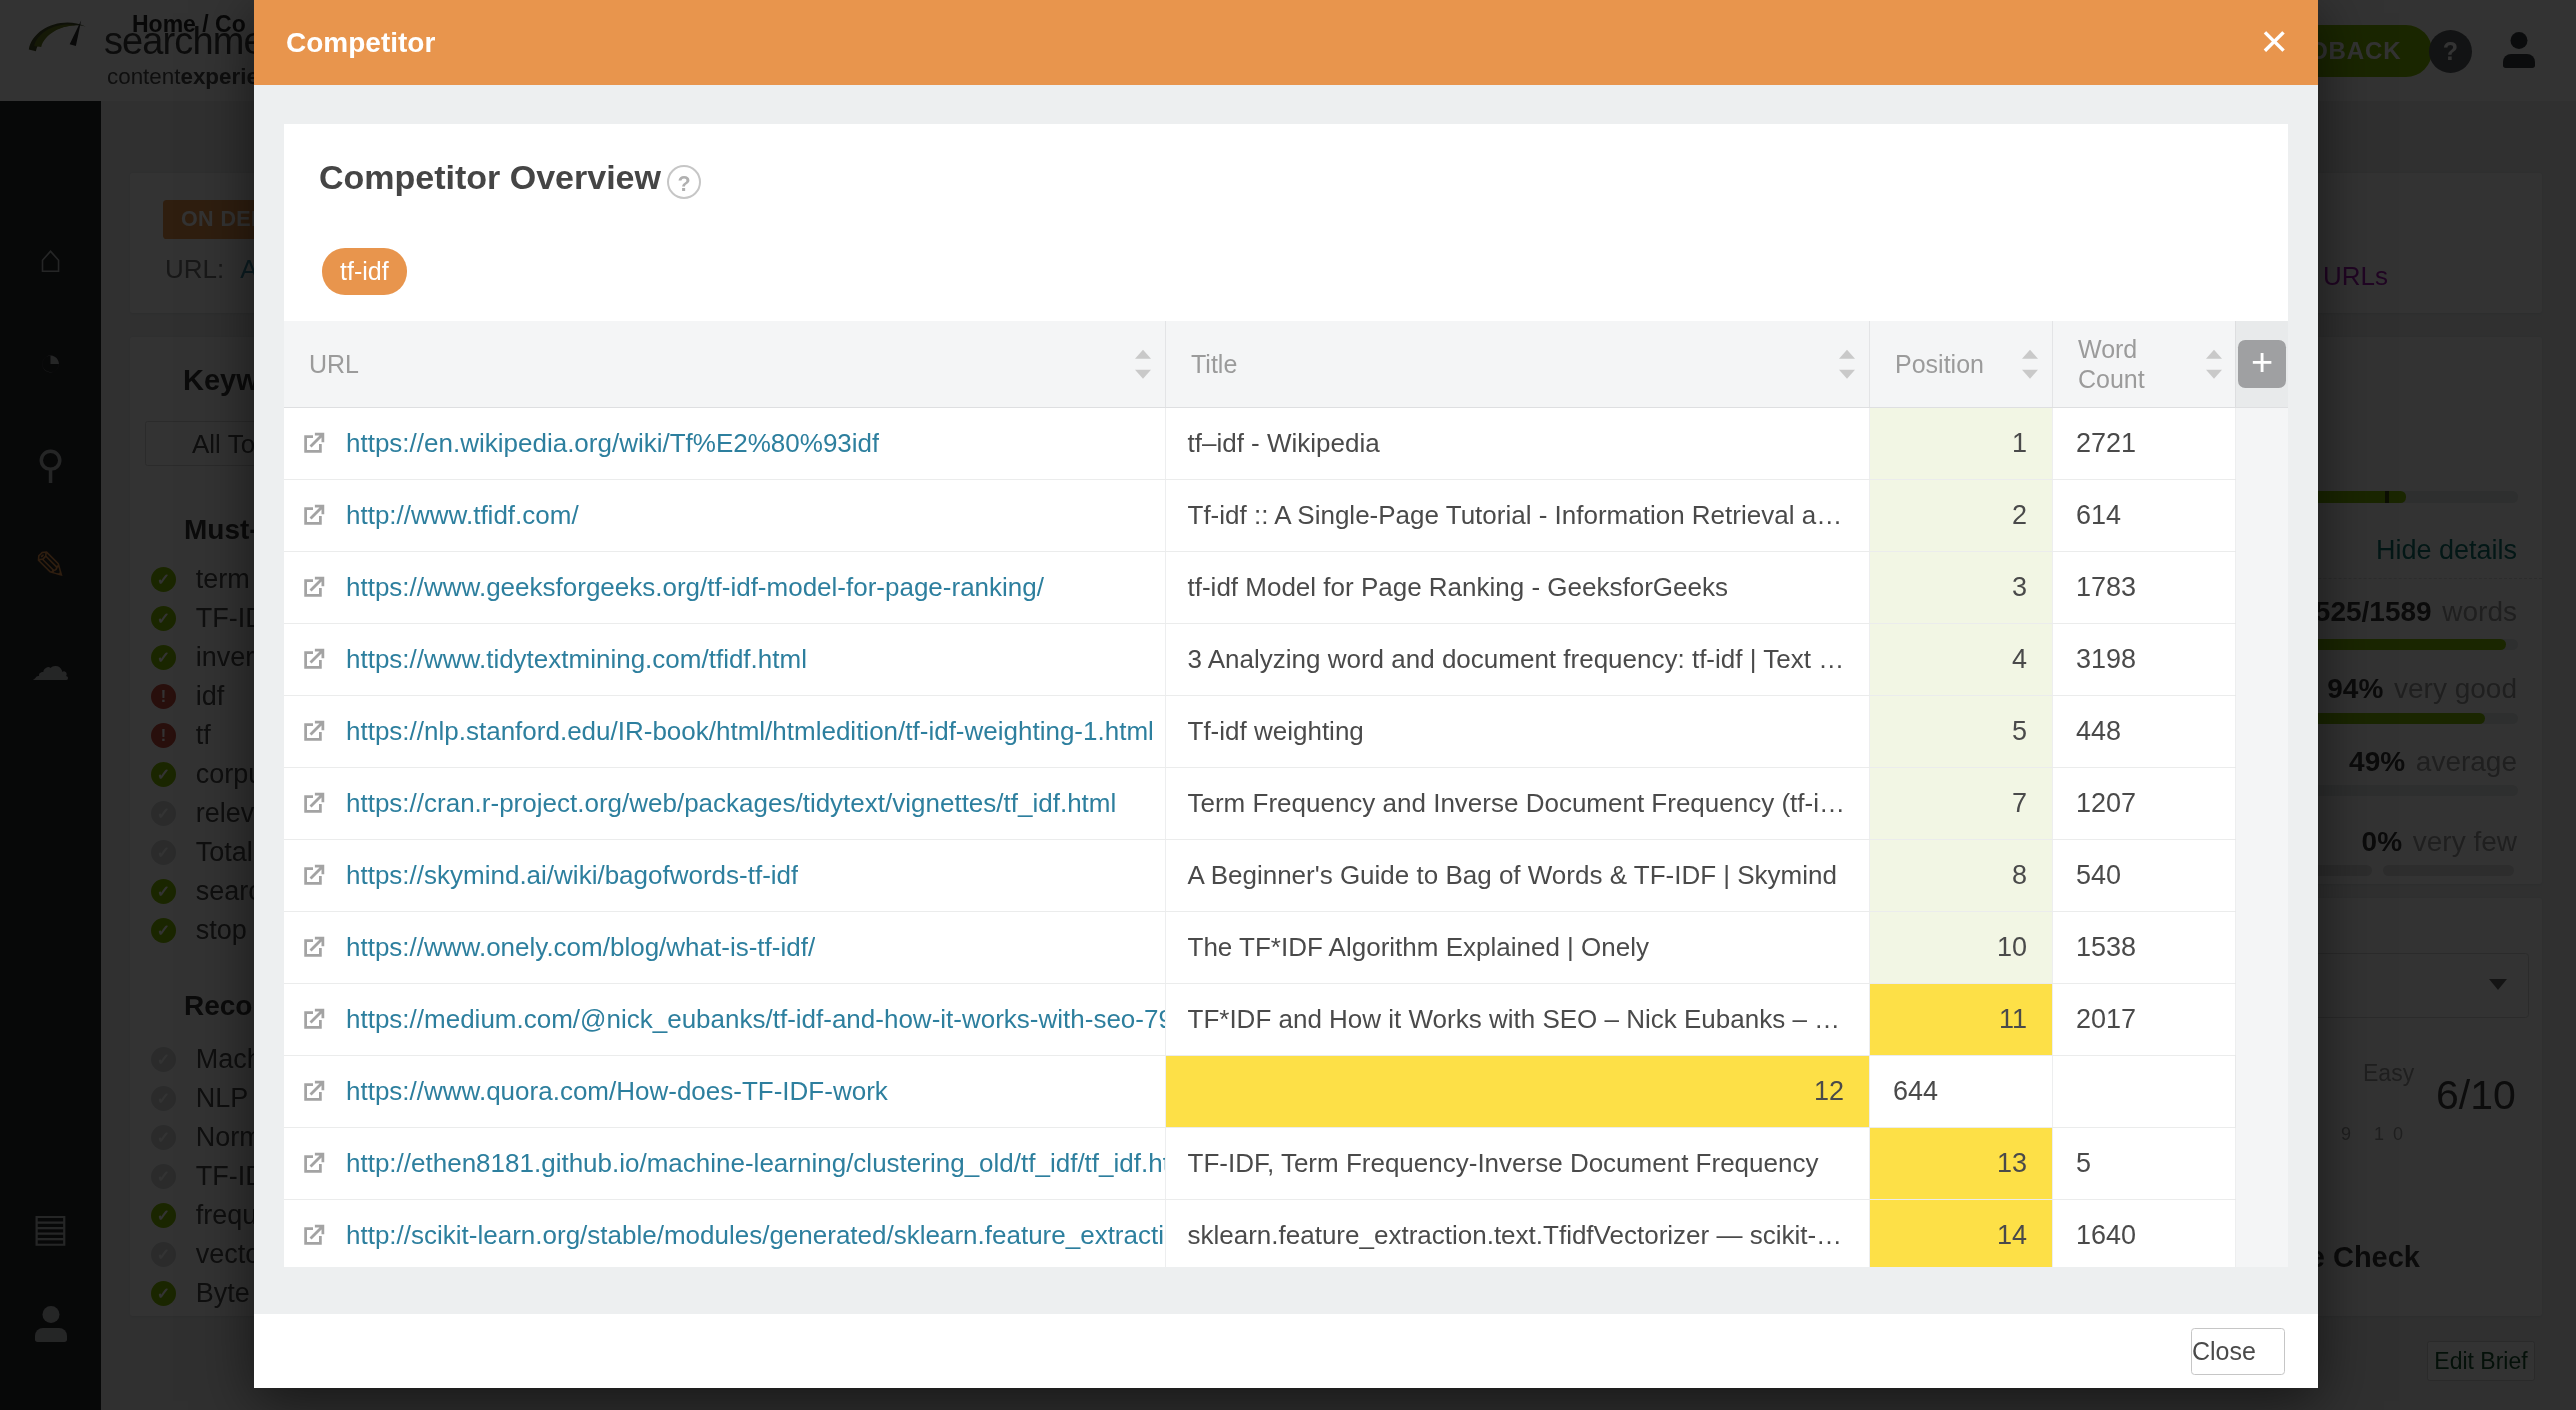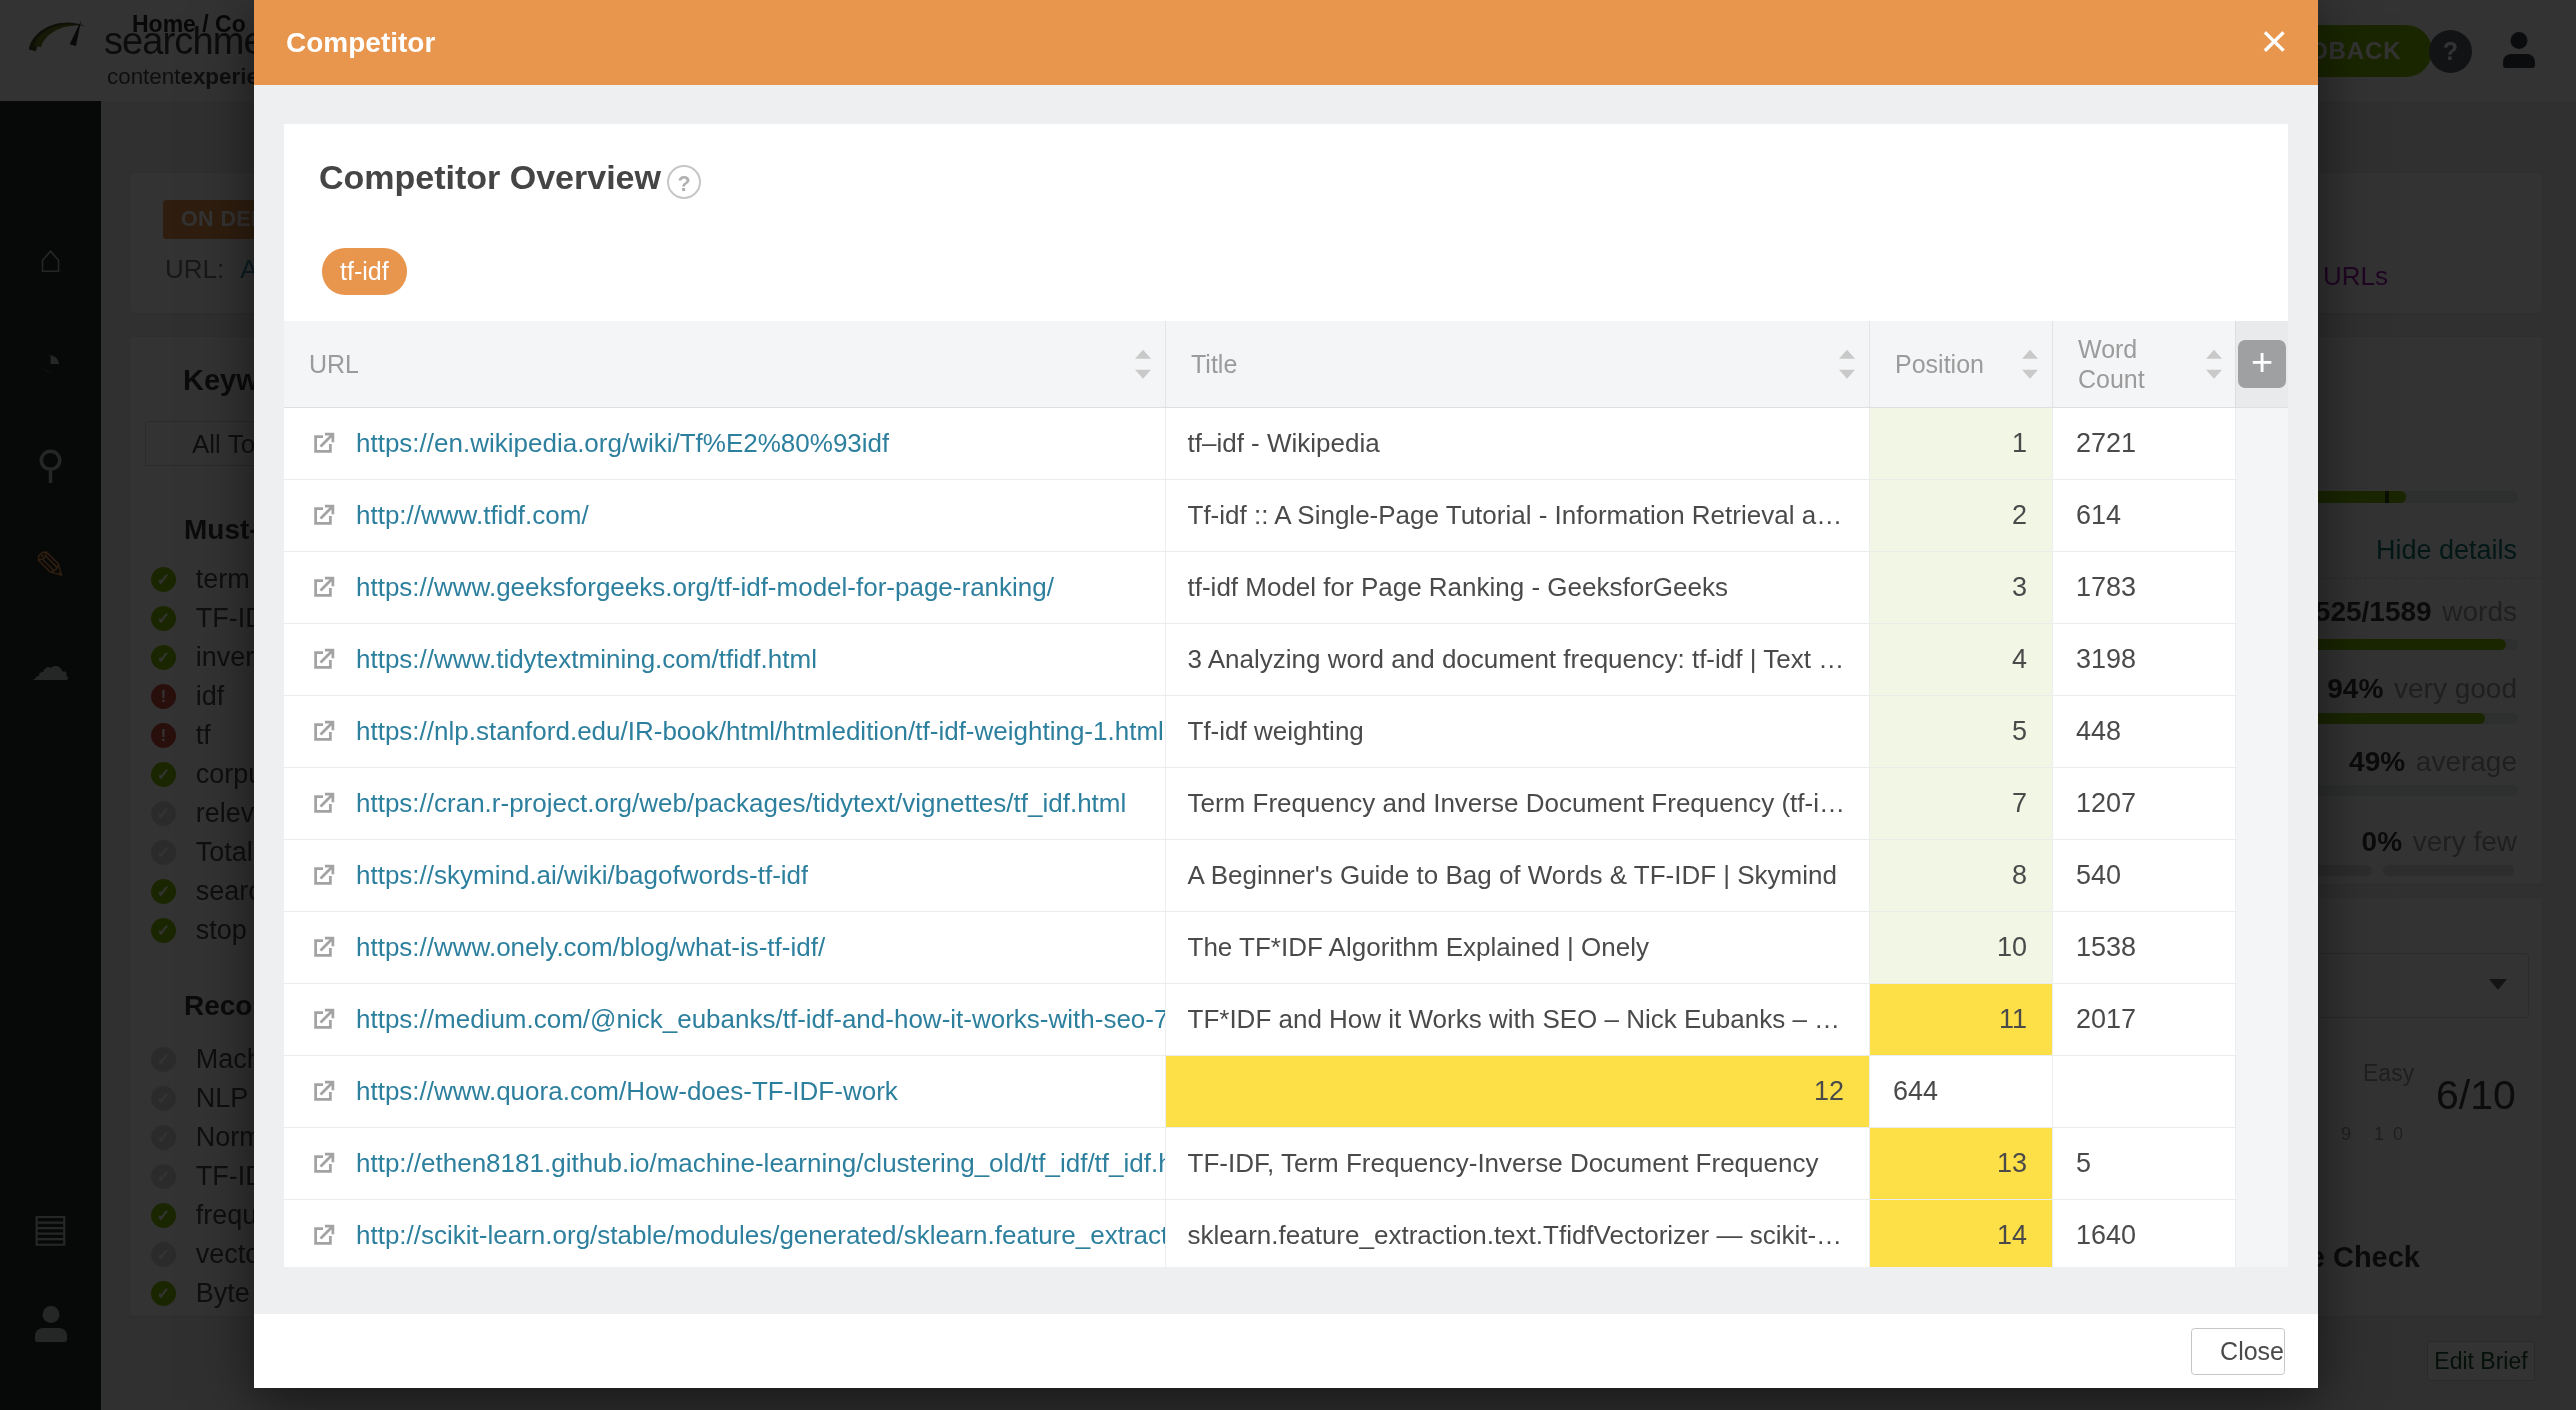--- a/index.html
+++ b/index.html
@@ -94,32 +94,32 @@
   .plus-head{position:absolute;left:1951px;top:197px;width:53px;height:87px;background:#E8EAEB;
              border-left:0.9px solid #DDDEE0;border-bottom:0.9px solid #DEDFE1;box-sizing:border-box;
              display:flex;align-items:center;justify-content:center;}
   .plus-btn{width:48px;height:48px;background:#9FA0A2;border-radius:7.2px;color:#fff;font-size:38px;
             text-align:center;line-height:45px;}
   .plus-body{position:absolute;left:1951px;top:284px;width:53px;bottom:0;background:#F4F5F6;border-left:0.9px solid #E8E9EA;box-sizing:border-box;}
 
   .tbody{position:absolute;left:0;top:284px;width:1951px;}
   .tr{display:grid;grid-template-columns:882px 704px 183px 183px;height:72px;border-bottom:0.9px solid #EBECEC;box-sizing:border-box;}
   .td{display:flex;align-items:center;border-right:0.9px solid #EDEEEF;box-sizing:border-box;overflow:hidden;}
-  .c-url{padding-left:24px;gap:18px;}
+  .c-url{padding-left:14px;gap:18px;}
   .c-url .url{font-size:26px;color:#2D7F9E;white-space:nowrap;overflow:hidden;}
   .ext{flex:0 0 30px;height:30px;}
   .c-title{padding:0 21.5px;font-size:26px;color:#4A4A4A;white-space:nowrap;text-overflow:ellipsis;display:block;line-height:71px;}
   .c-pos{justify-content:flex-end;padding-right:25px;font-size:27px;color:#4A4A4A;}
   .c-wc{padding-left:23px;font-size:27px;color:#4A4A4A;}
   .tier-green{background:#F2F6E4;}
   .tier-yellow{background:#fde047;}
 
   .mfoot{position:absolute;left:0;right:0;bottom:0;height:74px;background:#fff;}
   .close-btn{position:absolute;right:33px;top:14.3px;width:94px;height:47px;background:#fff;border:1.8px solid #C6C6C6;
-             border-radius:3.6px;font-size:25px;color:#4A4A4A;text-align:right;line-height:45px;box-sizing:border-box;cursor:pointer;}
+             border-radius:3.6px;font-size:25px;color:#4A4A4A;text-align:left;line-height:45px;box-sizing:border-box;cursor:pointer;}
 </style>
 </head>
 <body>
 
 <div class="stage">
 
   <div class="topbar">
     <svg class="abs" style="left:25px;top:14.3px" width="68" height="48" viewBox="0 0 76 54">
       <path d="M4 40 C 8 16, 42 2, 68 14 C 46 8, 16 22, 12 42 Z" fill="#49512a"></path>
       <path d="M10 36 C 14 20, 36 8, 58 13 C 42 12, 22 22, 18 37 Z" fill="#6b7c22"></path>

